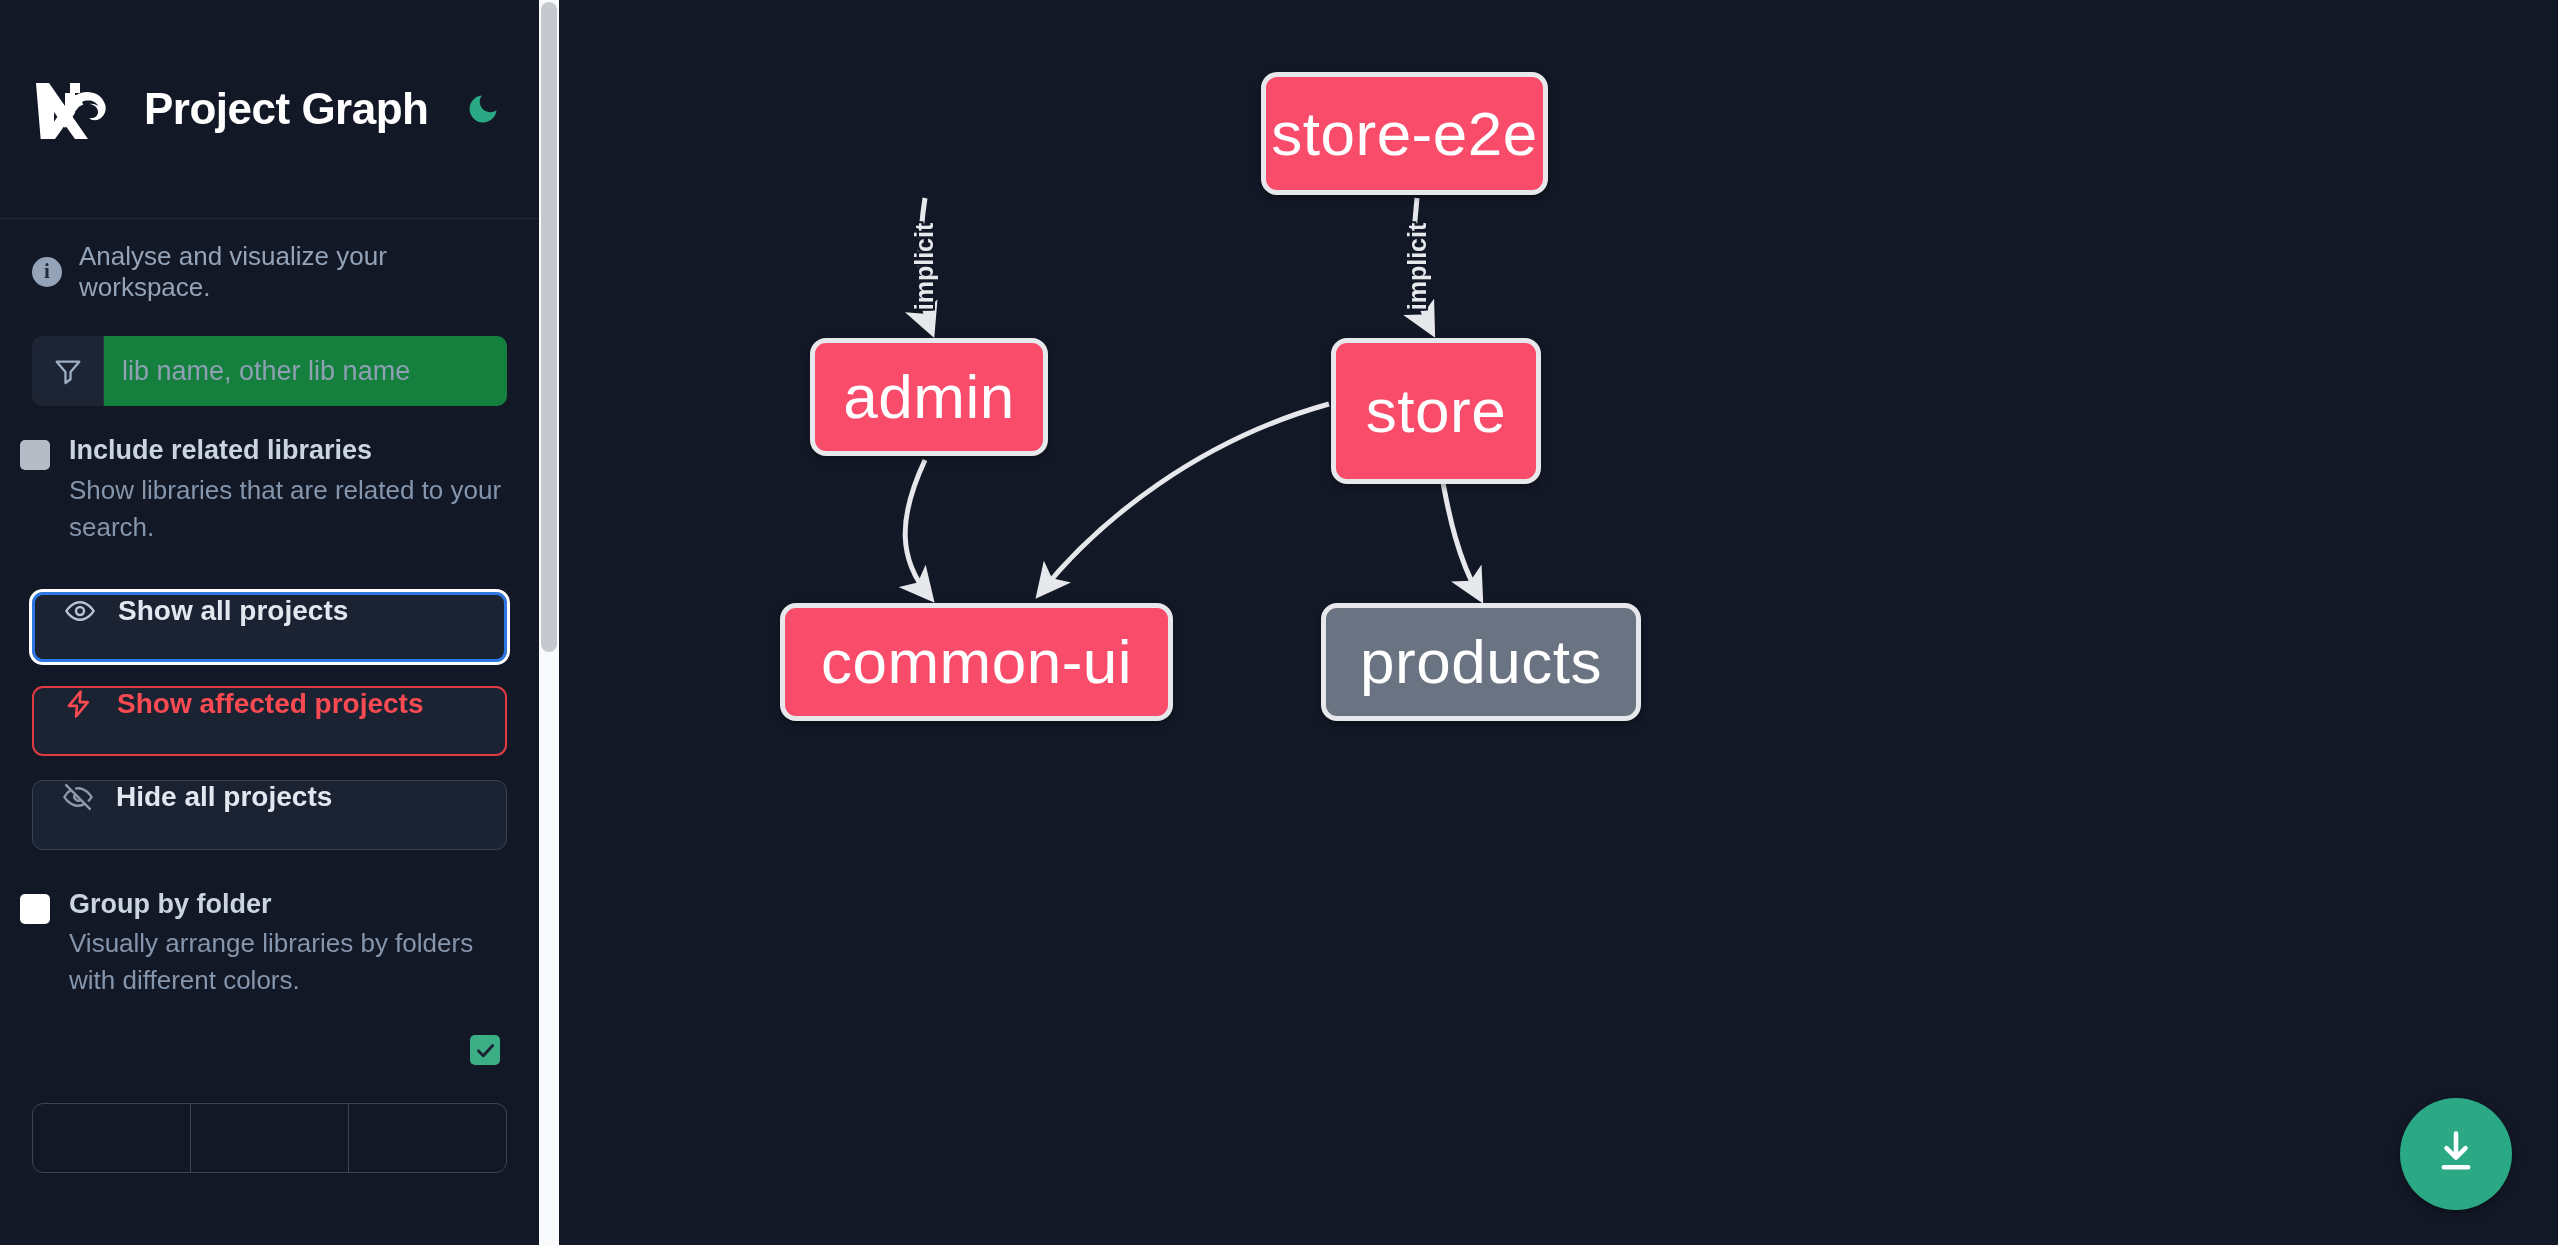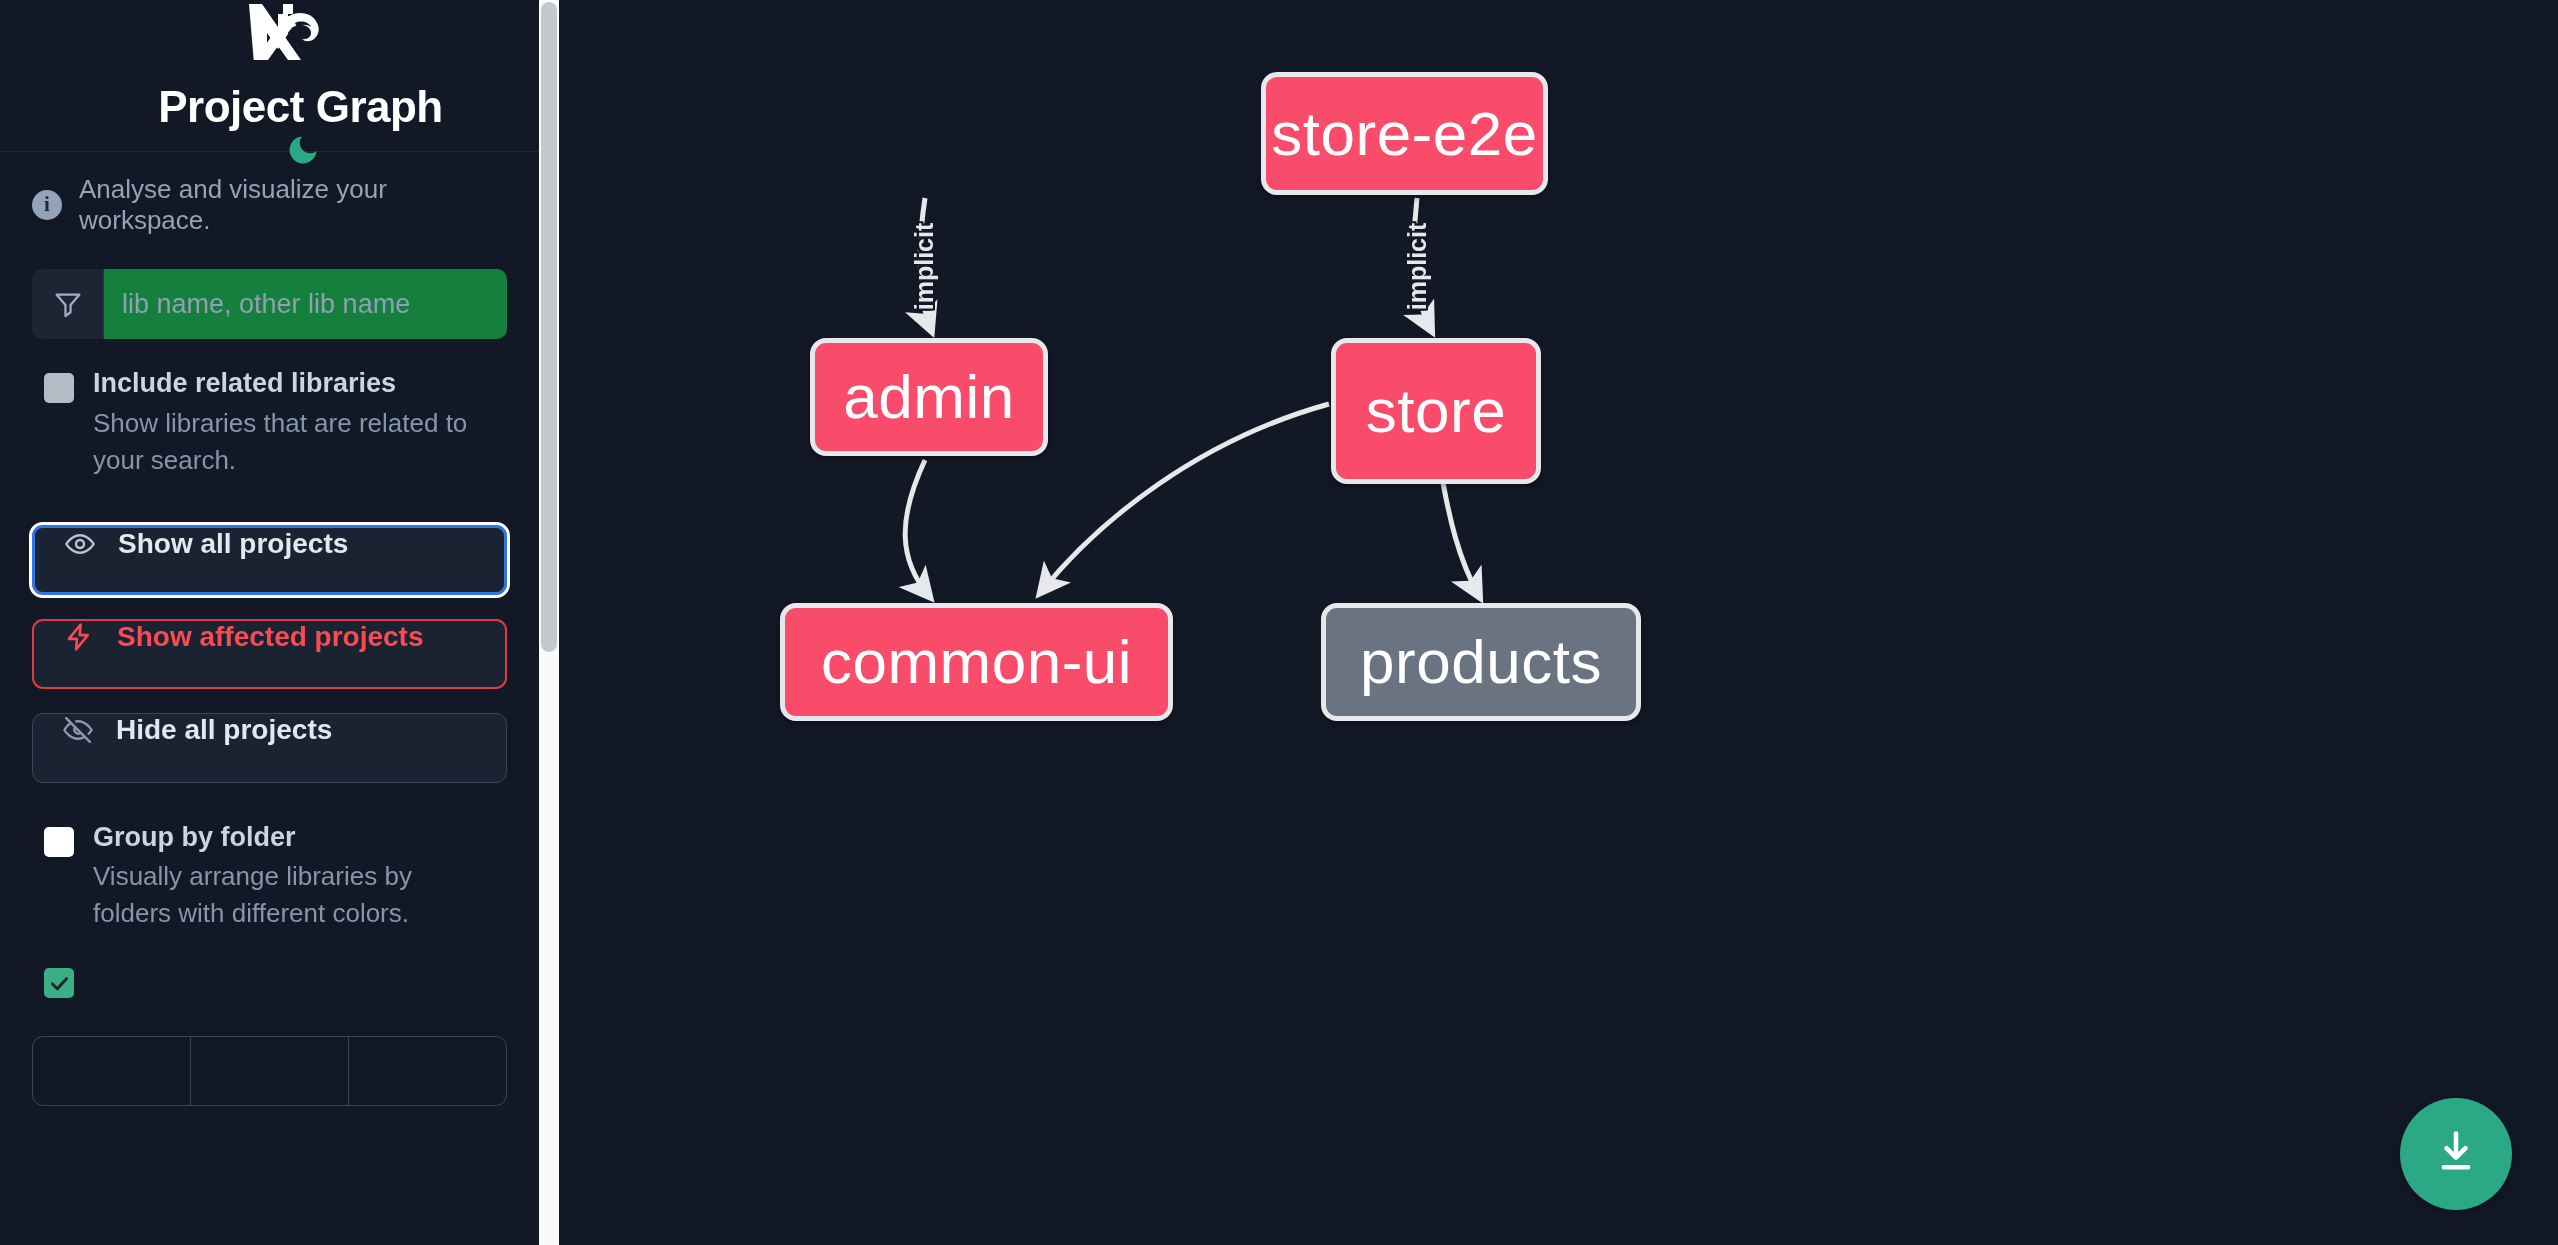--- a/index.html
+++ b/index.html
@@ -18,26 +18,25 @@
     width: 559px; height: 1245px;
     background: #121826;
     flex: 0 0 559px;
     overflow: hidden;
   }
   #sidebar-scroll {
     position: absolute; inset: 0 20px 0 0;
     overflow: hidden;
   }
   .sb-header {
-    height: 152px;
+    height: 219px;
     display: flex; align-items: center;
     padding: 0 0 0 32px;
     border-bottom: 1px solid #1E293B;
     gap: 0;
-    flex-direction: column;
   }
   .nx-logo { width: 82px; height: 60px; flex: 0 0 82px; }
   .app-title {
     color: #FFFFFF;
     font-size: 44px;
     font-weight: 600;
     letter-spacing: -0.5px;
     margin-left: 30px;
   }
   .theme-toggle {
@@ -90,21 +89,21 @@
     background: #15803d;
     border: none; outline: none;
     color: #E2E8F0;
     font-size: 27px;
     padding: 0 18px;
     font-family: "Liberation Sans", sans-serif;
   }
   .search-input::placeholder { color: #8FA0B5; }
 
   
-  .cb-row { display: flex; padding: 0 44px; margin-top: 28px; }
+  .cb-row { display: flex; padding: 0 20px; margin-top: 28px; justify-content: flex-end; }
   .cb-box {
     width: 30px; height: 30px; flex: 0 0 30px;
     border-radius: 5px;
     margin-top: 6px;
     margin-right: 19px;
     cursor: pointer;
     display: flex; align-items: center; justify-content: center;
   }
   .cb-box.unchecked-gray { background: #B6BCC6; }
   .cb-box.unchecked-white { background: #FFFFFF; }

